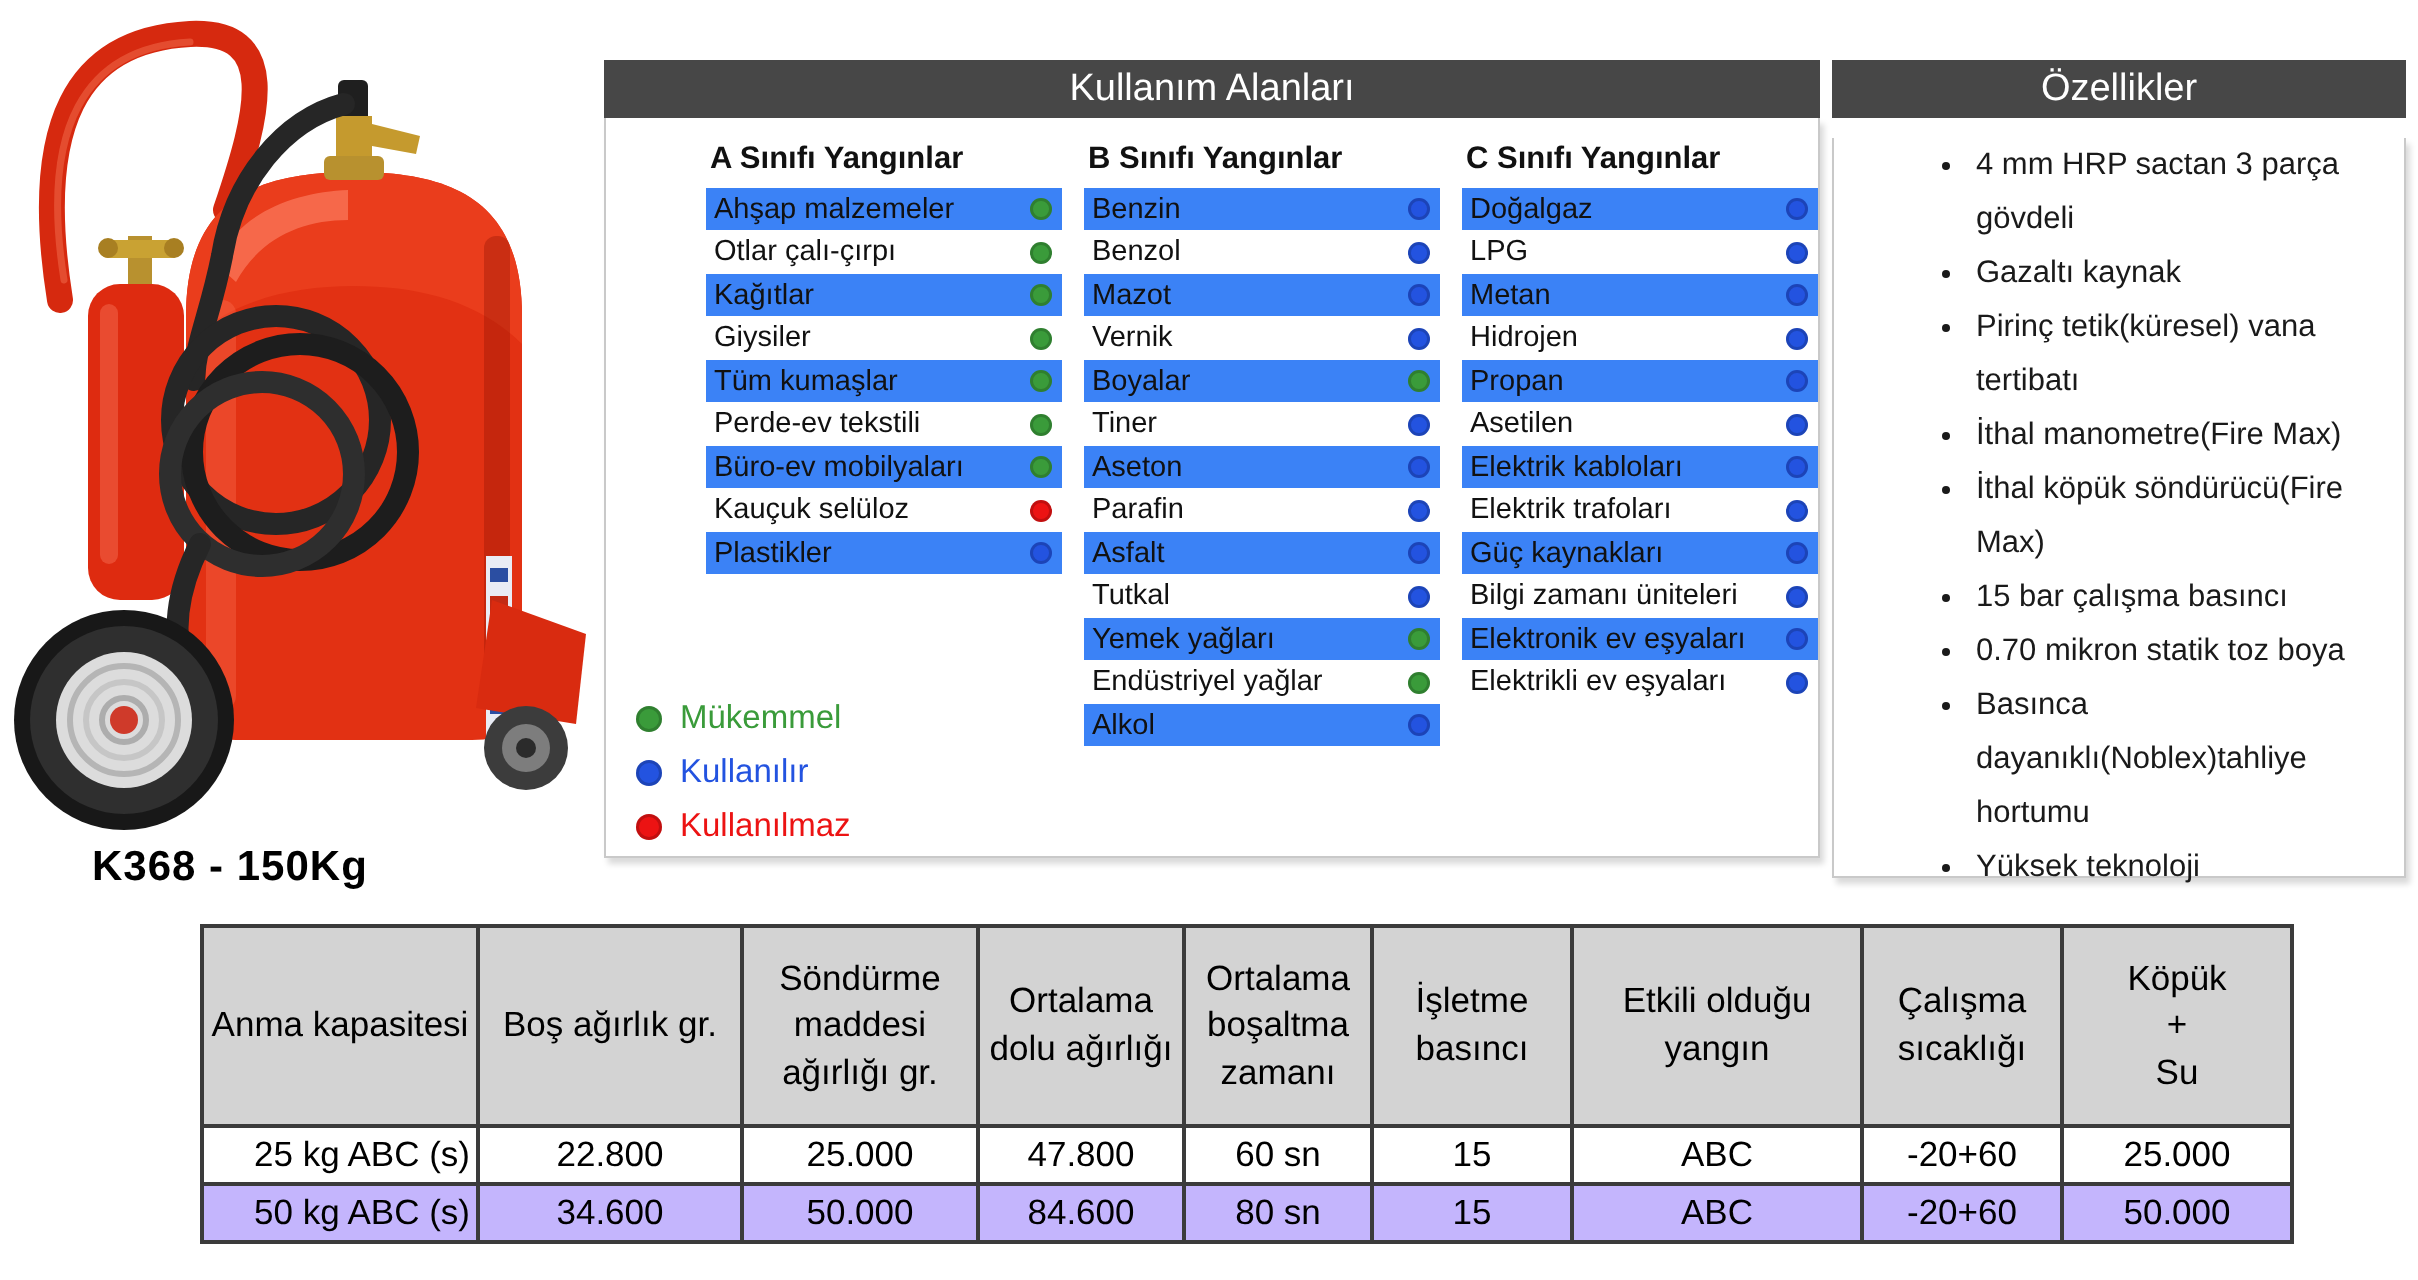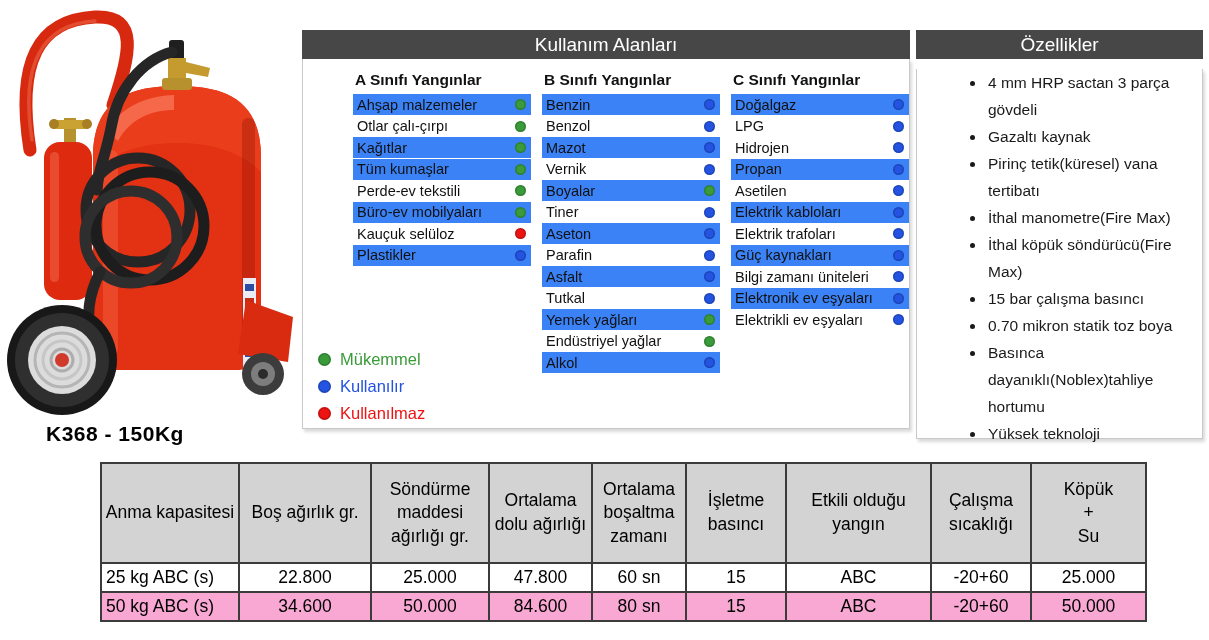--- a/index.html
+++ b/index.html
@@ -84,22 +84,22 @@
     font-size: 17.5px; color: #000;
   }
   .spec-table th, .spec-table td { border: 2px solid #3b3b3b; }
   .spec-table th {
     height: 98px; background: #d3d3d3;
     font-weight: normal; text-align: center;
     white-space: pre-line; line-height: 1.35;
     padding: 0 2px;
   }
   .spec-table td { height: 27px; text-align: center; padding: 0 3px; }
-  .spec-table td.first { text-align: left; padding-left: 4px; white-space: nowrap; }
-  .spec-table tbody tr:nth-child(2) td { background: #f9a8d4; }
+  .spec-table td.first { text-align: right; padding-left: 4px; white-space: nowrap; }
+  .spec-table tbody tr:nth-child(2) td { background: #c4b5fd; }
 </style>
 </head>
 <body>
 
 <div class="stage">
 
   <div class="product">
     <svg viewBox="0 0 300 420" width="300" height="420">
 
       <g>
@@ -178,20 +178,24 @@
               <span class="dot" style="background: rgb(58, 155, 58);"></span>
             </div>
             <div class="urow">
               <span class="ulabel">Otlar çalı-çırpı</span>
               <span class="dot" style="background: rgb(58, 155, 58);"></span>
             </div>
             <div class="urow alt">
               <span class="ulabel">Kağıtlar</span>
               <span class="dot" style="background: rgb(58, 155, 58);"></span>
             </div>
+            <div class="urow">
+              <span class="ulabel">Giysiler</span>
+              <span class="dot" style="background: rgb(58, 155, 58);"></span>
+            </div>
             <div class="urow alt">
               <span class="ulabel">Tüm kumaşlar</span>
               <span class="dot" style="background: rgb(58, 155, 58);"></span>
             </div>
             <div class="urow">
               <span class="ulabel">Perde-ev tekstili</span>
               <span class="dot" style="background: rgb(58, 155, 58);"></span>
             </div>
             <div class="urow alt">
               <span class="ulabel">Büro-ev mobilyaları</span>
@@ -262,20 +266,24 @@
             </div>
           </div>
           <div class="ucol">
             <div class="ucol-title">C Sınıfı Yangınlar</div>
             <div class="urow alt">
               <span class="ulabel">Doğalgaz</span>
               <span class="dot" style="background: rgb(35, 83, 224);"></span>
             </div>
             <div class="urow">
               <span class="ulabel">LPG</span>
+              <span class="dot" style="background: rgb(35, 83, 224);"></span>
+            </div>
+            <div class="urow alt">
+              <span class="ulabel">Metan</span>
               <span class="dot" style="background: rgb(35, 83, 224);"></span>
             </div>
             <div class="urow">
               <span class="ulabel">Hidrojen</span>
               <span class="dot" style="background: rgb(35, 83, 224);"></span>
             </div>
             <div class="urow alt">
               <span class="ulabel">Propan</span>
               <span class="dot" style="background: rgb(35, 83, 224);"></span>
             </div>

